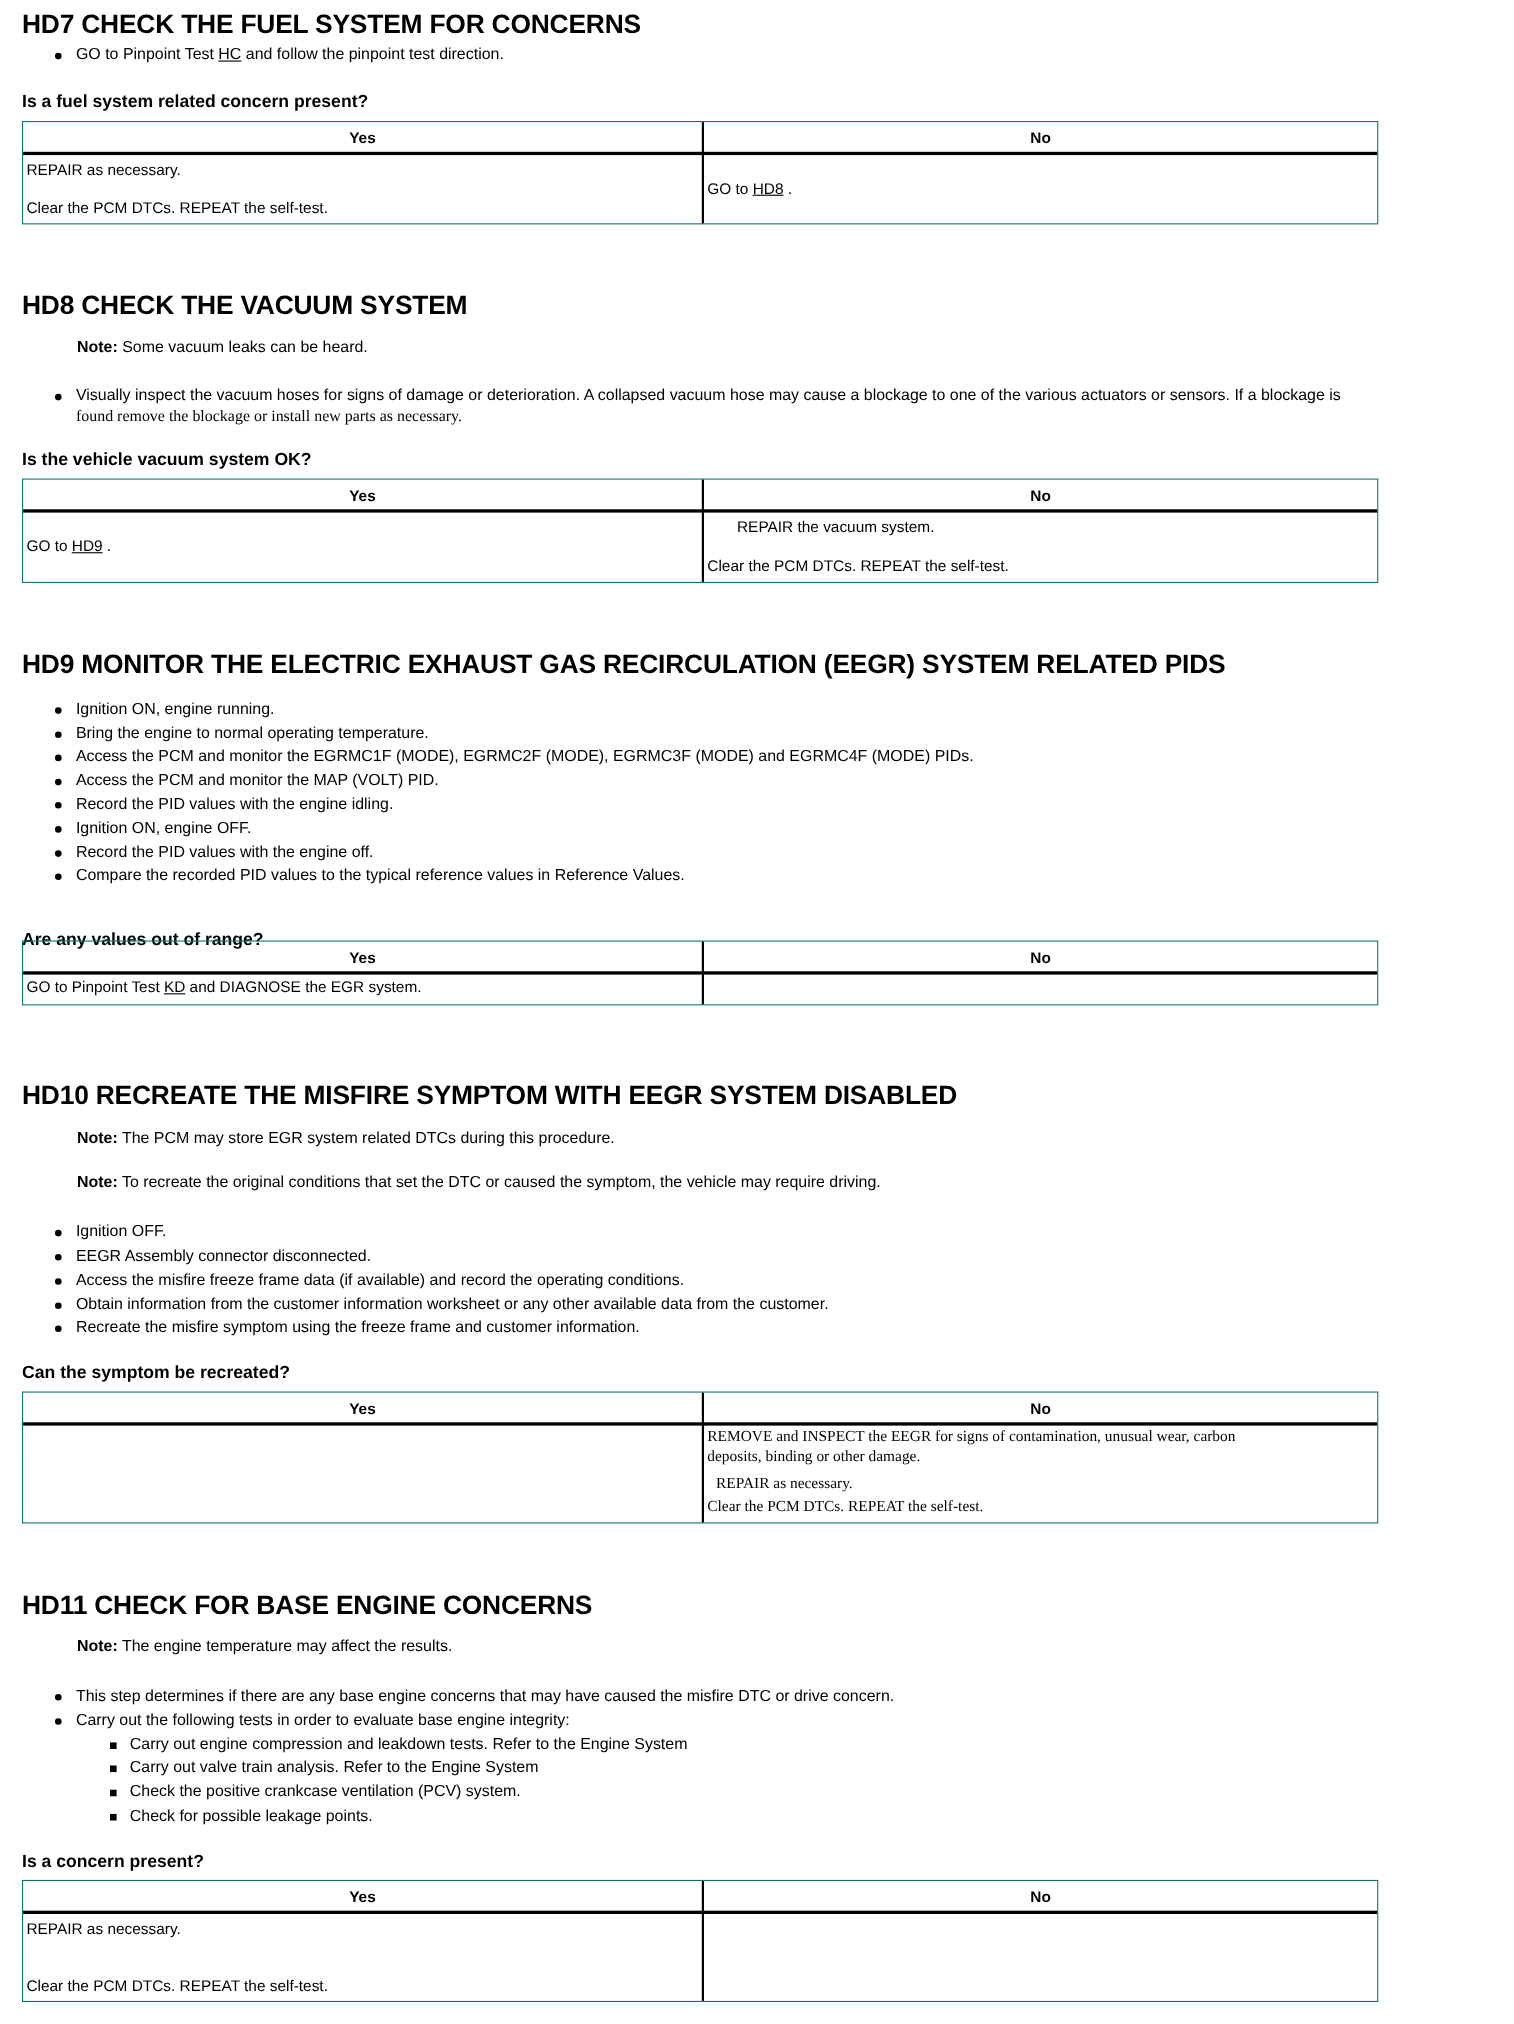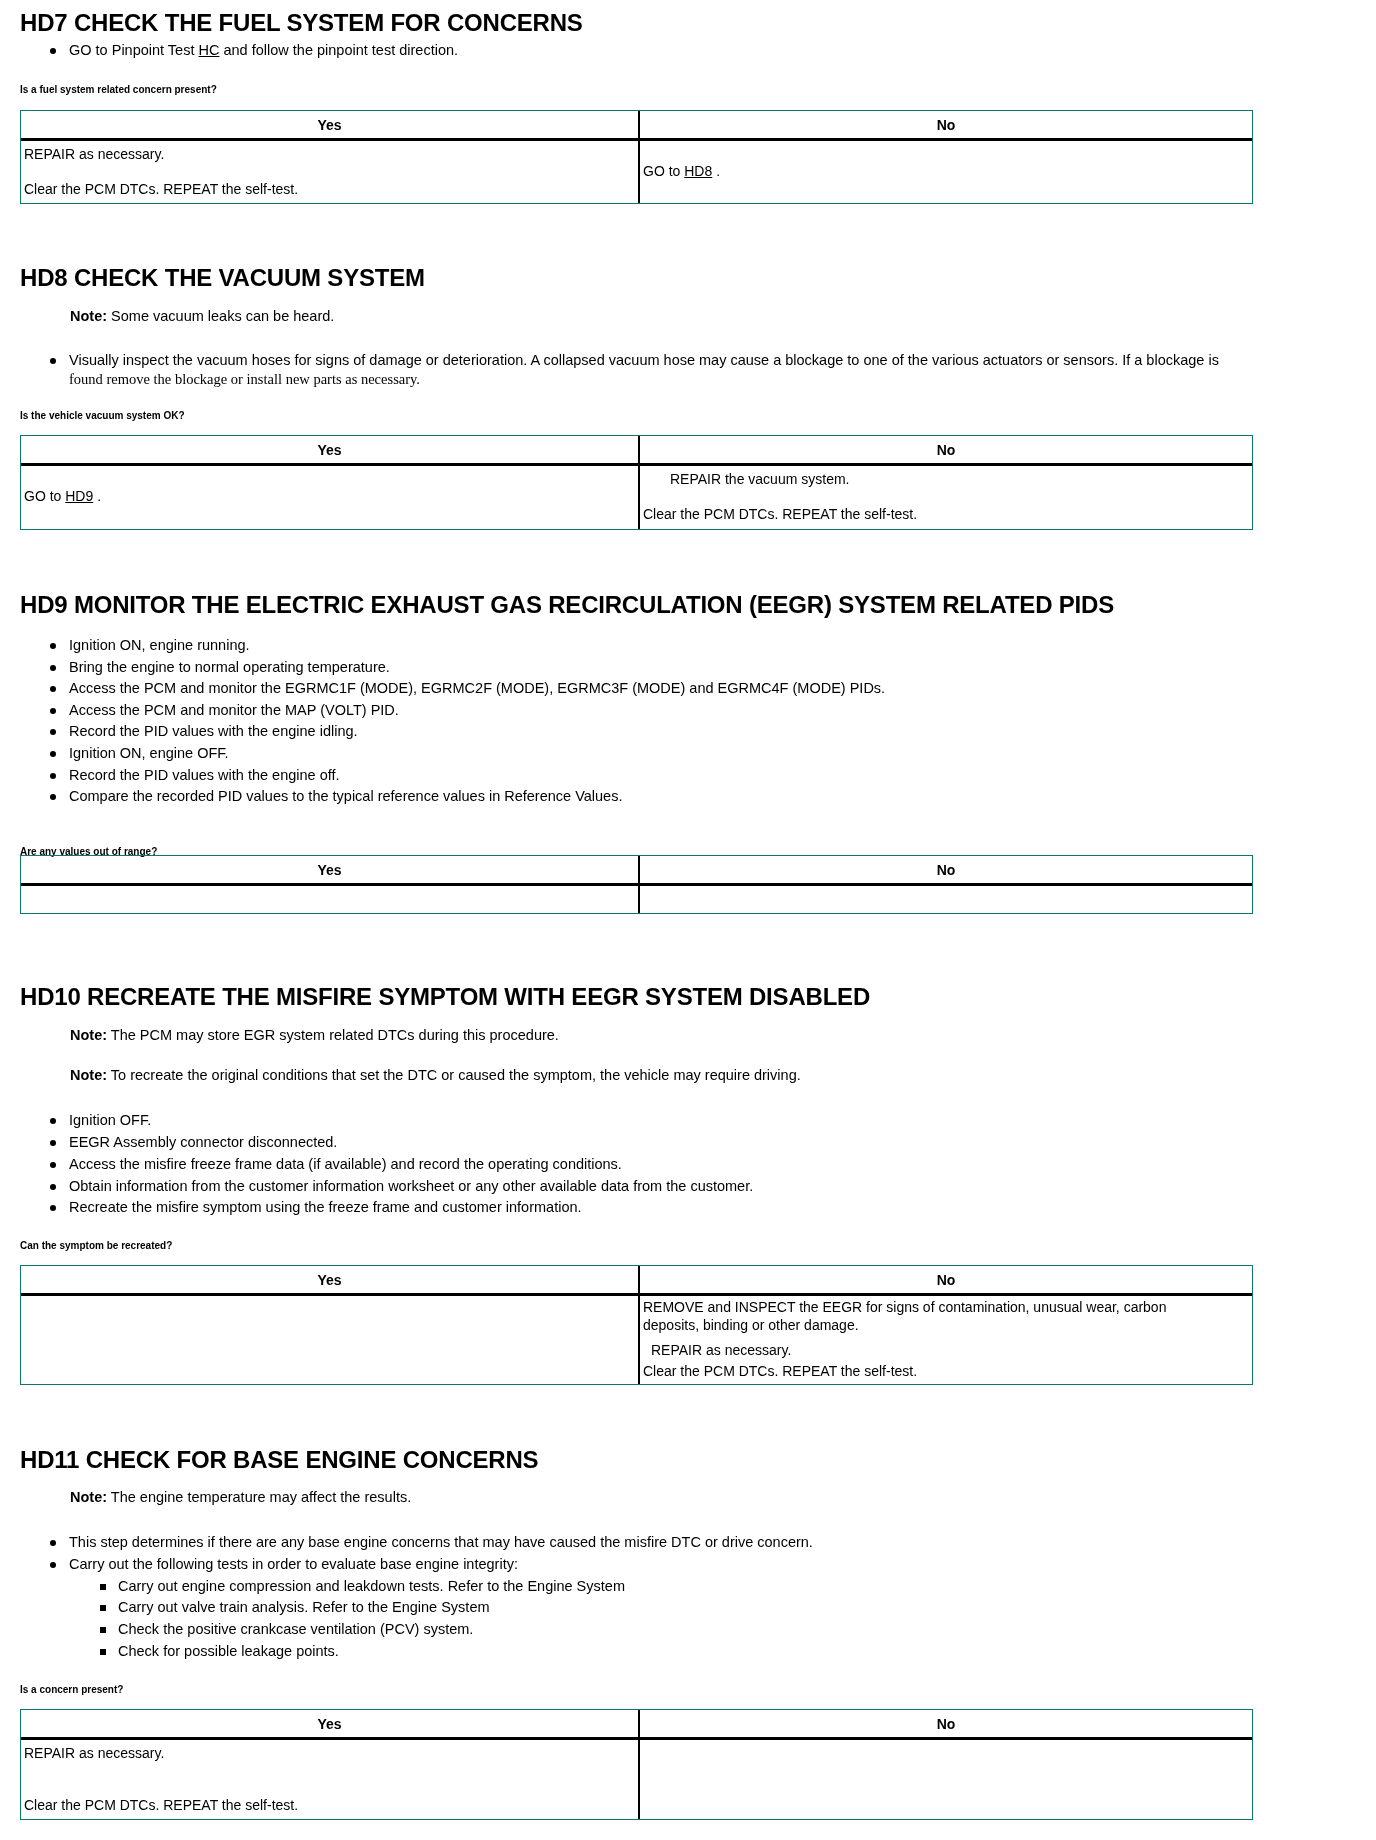--- a/index.html
+++ b/index.html
@@ -7,21 +7,21 @@
          font-family:"Liberation Sans", sans-serif; color:#000; font-size:14.5px; }
   h2.step { position:absolute; left:20px; margin:0; font-size:24px; font-weight:bold; letter-spacing:-0.2px; white-space:nowrap; }
   .bul { position:absolute; left:50px; white-space:nowrap; }
   .bul .dot { position:absolute; left:0; top:6px; width:6px; height:6px; border-radius:50%; background:#000; }
   .bul .txt { position:absolute; left:19px; top:0; }
   .sub { position:absolute; left:100px; white-space:nowrap; }
   .sub .sq { position:absolute; left:0; top:6px; width:6px; height:6px; background:#000; }
   .sub .txt { position:absolute; left:18px; top:0; }
   .note { position:absolute; left:70px; white-space:nowrap; }
   .note b { font-weight:bold; }
-  .q { position:absolute; left:20px; font-weight:bold; font-size:10px; white-space:nowrap; }
+  .q { position:absolute; left:20px; font-weight:bold; font-size:16px; white-space:nowrap; }
   .tbl { position:absolute; left:20px; width:1233px; border:1px solid #0f766e; box-sizing:border-box; }
   .tbl .hdr { position:absolute; left:0; right:0; top:0; border-bottom:3px solid #000; box-sizing:border-box; }
   .tbl .vdiv { position:absolute; top:0; bottom:0; left:617px; width:2px; background:#000; }
   .tbl .hcell { position:absolute; top:0; height:100%; display:flex; align-items:center; justify-content:center; font-weight:bold; font-size:14px; }
   .tbl .cell { position:absolute; font-size:14px; }
   .tbl .cell p { margin:0; position:absolute; left:3px; white-space:nowrap; }
   a.lnk { color:#000; text-decoration:underline; }
 </style>
 </head>
 <body>
@@ -108,20 +108,23 @@
       <span class="dot"></span>
       <span class="txt">Compare the recorded PID values to the typical reference values in  Reference Values.</span>
     </div>
   <div class="q" style="top:846px;">Are any values out of range?</div>
   <div class="tbl" style="top:855px; height:59px;">
     <div class="hdr" style="height:30px;">
       <div class="hcell" style="left:0; width:617px;">Yes</div>
       <div class="hcell" style="left:619px; right:0;">No</div>
     </div>
     <div class="vdiv"></div>
+    <div class="cell" style="left:0; top:30px; width:617px; height:23px;">
+      <p style="top:3px;"><span>GO to Pinpoint Test </span><a class="lnk" href="#">KD</a><span> and DIAGNOSE the EGR system.</span></p>
+    </div>
   </div>
 </section>
 
 <section>
   <h2 class="step" style="top:983px;">HD10 RECREATE THE MISFIRE SYMPTOM WITH EEGR SYSTEM DISABLED</h2>
   <div class="note" style="top:1027px;"><b>Note:</b><span> The PCM may store EGR system related DTCs during this procedure.</span></div>
   <div class="note" style="top:1067px;"><b>Note:</b><span> To recreate the original conditions that set the DTC or caused the symptom, the vehicle may require driving.</span></div>
   <div class="bul" style="top:1112px;">
       <span class="dot"></span>
       <span class="txt">Ignition OFF.</span>
@@ -142,21 +145,21 @@
       <span class="dot"></span>
       <span class="txt">Recreate the misfire symptom using the freeze frame and customer information.</span>
     </div>
   <div class="q" style="top:1240px;">Can the symptom be recreated?</div>
   <div class="tbl" style="top:1265px; height:120px;">
     <div class="hdr" style="height:30px;">
       <div class="hcell" style="left:0; width:617px;">Yes</div>
       <div class="hcell" style="left:619px; right:0;">No</div>
     </div>
     <div class="vdiv"></div>
-    <div class="cell" style="left:619px; top:30px; right:0; height:77px;">
+    <div class="cell" style="left:619px; top:30px; right:0; height:77px;font-family:Liberation Serif, serif;">
       <p style="top:3px;">REMOVE and INSPECT the EEGR for signs of contamination, unusual wear, carbon</p>
       <p style="top:21px;">deposits, binding or other damage.</p>
       <p style="top:46px; left:11px;">  REPAIR as necessary.</p>
       <p style="top:67px;">Clear the PCM DTCs. REPEAT the self-test.</p>
     </div>
   </div>
 </section>
 
 <section>
   <h2 class="step" style="top:1446px;">HD11 CHECK FOR BASE ENGINE CONCERNS</h2>

